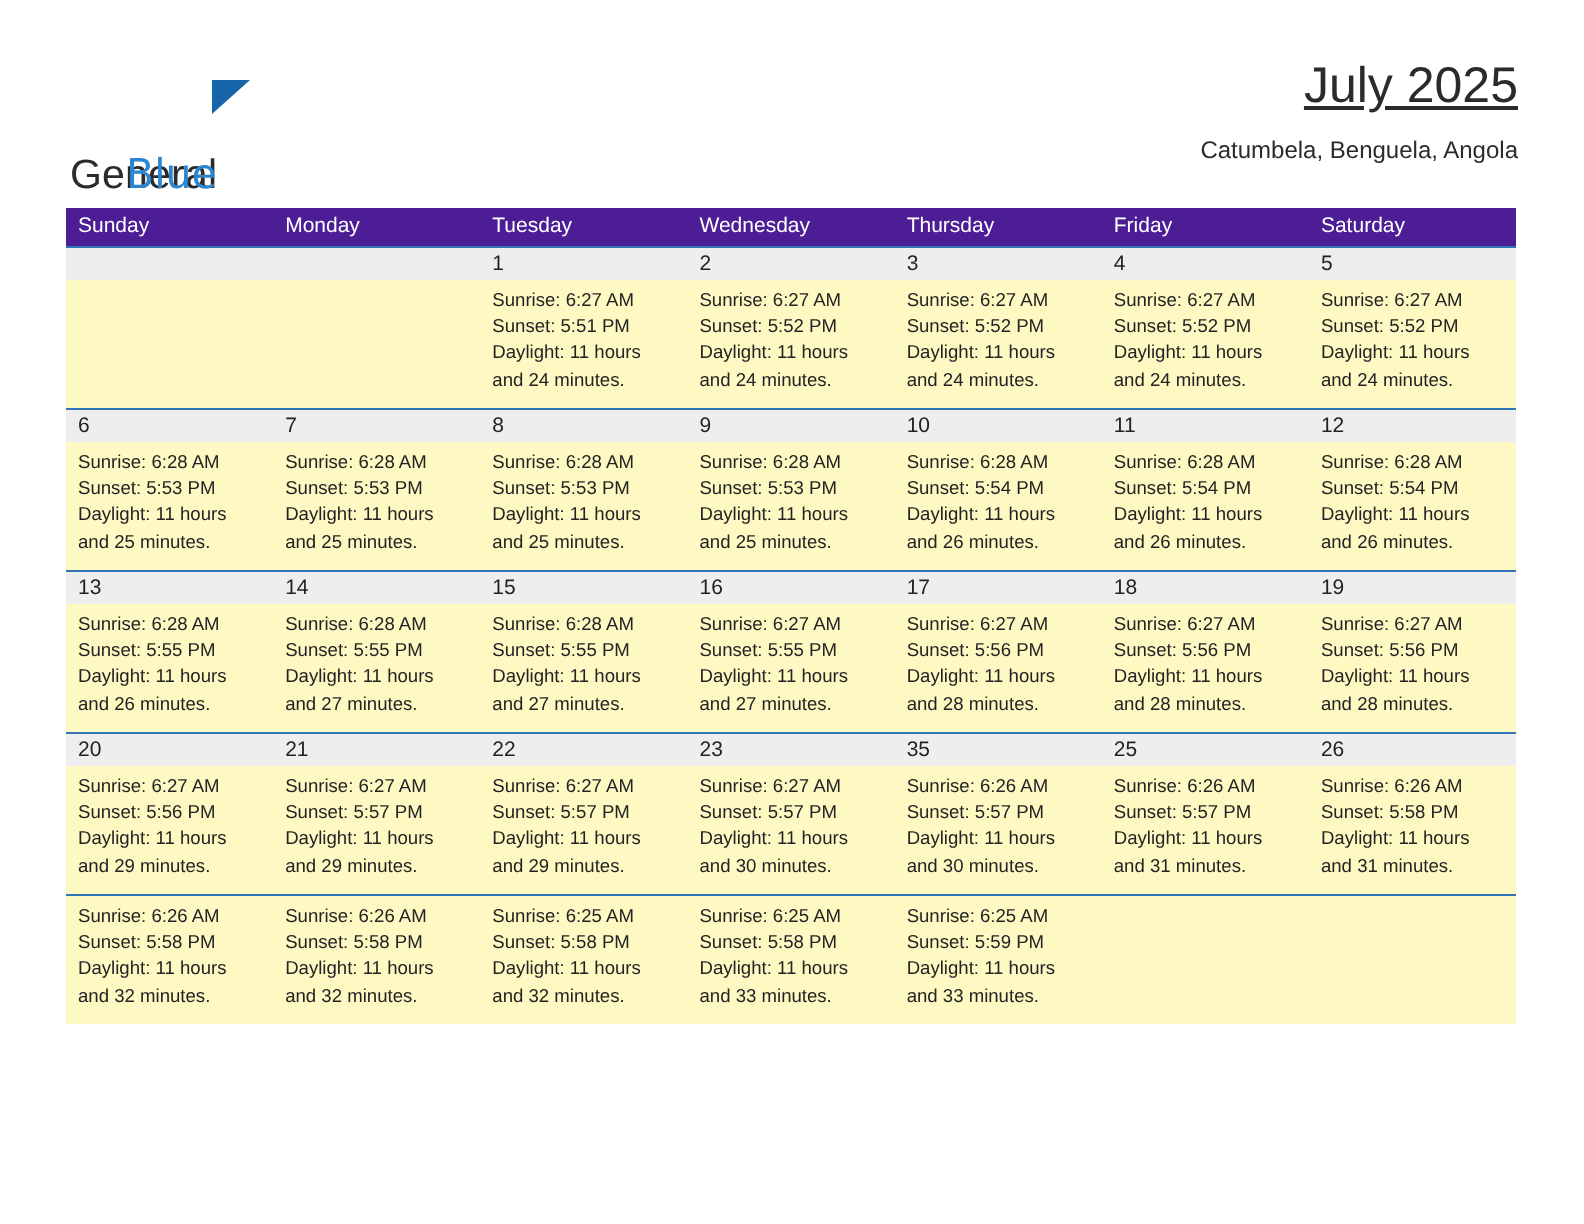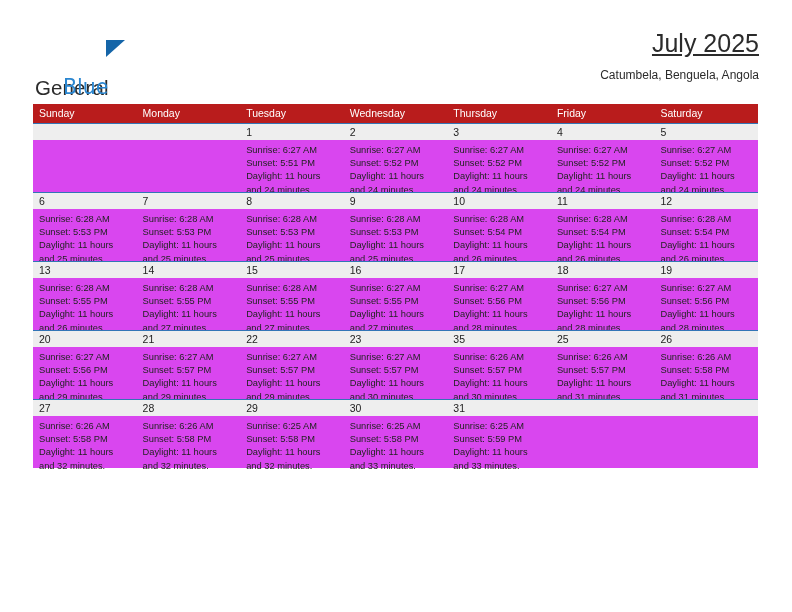--- a/index.html
+++ b/index.html
@@ -89,21 +89,21 @@
 
   
   .calendar {
     position: absolute;
     left: 33px;
     top: 104px;
     width: 725px;
   }
   .weekday-row {
     display: flex;
-    background: #b91c1c;
+    background: #4c1d95;
     height: 19px;
   }
   .weekday {
     flex: 1 1 0;
     color: #ffffff;
     font-size: 10.5px;
     line-height: 19px;
     padding-left: 6px;
     box-sizing: border-box;
     overflow: hidden;
@@ -126,22 +126,22 @@
     flex: 1 1 0;
     font-size: 10.5px;
     line-height: 16px;
     color: #222222;
     padding-left: 6px;
     box-sizing: border-box;
     white-space: nowrap;
   }
   .info-band {
     display: flex;
-    background: #d946ef;
-    height: 52px;
+    background: #fef9c3;
+    height: 64px;
   }
   .info-cell {
     flex: 1 1 0;
     padding: 4px 7px 0 6px;
     box-sizing: border-box;
     font-size: 9.3px;
     line-height: 13.2px;
     color: #232323;
   }
   .info-cell div {
@@ -398,29 +398,20 @@
         <div class="info-cell">
           <div>Sunrise: 6:26 AM</div>
           <div>Sunset: 5:58 PM</div>
           <div>Daylight: 11 hours</div>
           <div>and 31 minutes.</div>
         </div>
       </div>
     </div>
 
     <div class="week-row">
-      <div class="daynum-band">
-        <div class="daynum">27</div>
-        <div class="daynum">28</div>
-        <div class="daynum">29</div>
-        <div class="daynum">30</div>
-        <div class="daynum">31</div>
-        <div class="daynum"></div>
-        <div class="daynum"></div>
-      </div>
       <div class="info-band">
         <div class="info-cell">
           <div>Sunrise: 6:26 AM</div>
           <div>Sunset: 5:58 PM</div>
           <div>Daylight: 11 hours</div>
           <div>and 32 minutes.</div>
         </div>
         <div class="info-cell">
           <div>Sunrise: 6:26 AM</div>
           <div>Sunset: 5:58 PM</div>

